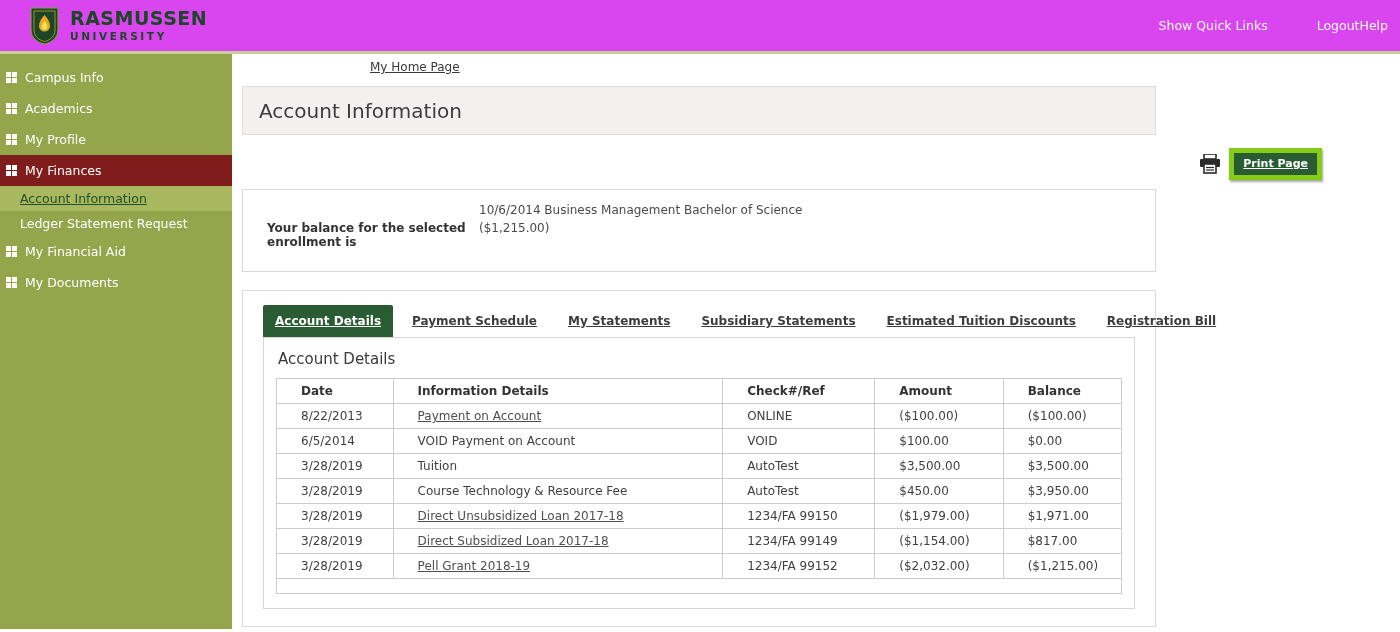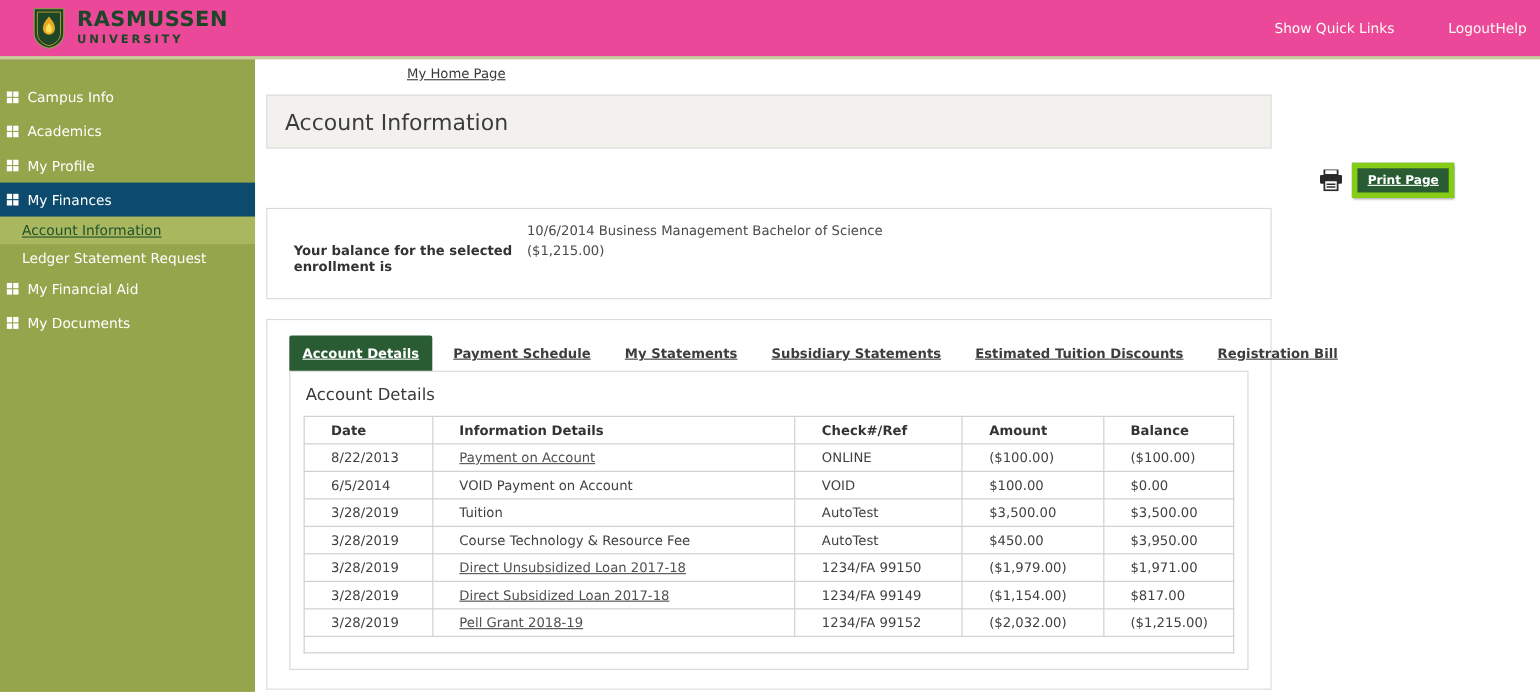--- a/index.html
+++ b/index.html
@@ -5,41 +5,41 @@
   * { box-sizing: border-box; }
   html, body { margin:0; padding:0; }
   body {
     width:1400px; height:632px; overflow:hidden;
     font-family:"DejaVu Sans","Liberation Sans",sans-serif;
     background:#ffffff;
   }
 
   
   .topbar {
-    height:54px; background:#ec4899; border-bottom:3px solid #c7cf98;
+    height:54px; background:#d946ef; border-bottom:3px solid #c7cf98;
     display:flex; align-items:center; justify-content:space-between;
   }
   .logo-wrap { display:flex; align-items:center; gap:11px; margin-left:30px; cursor:pointer; }
   .logo-name { font-size:19px; font-weight:600; letter-spacing:0.5px; color:#1c4627; line-height:1; }
   .logo-sub  { font-size:10.5px; font-weight:700; letter-spacing:2.6px; color:#1c4627; line-height:1; margin-top:3px; }
   .top-links { display:flex; align-items:center; color:#fbfbf2; font-size:12.5px; margin-right:12px; }
   .top-link { cursor:pointer; }
   .tl-quick { margin-right:49px; }
   .tl-logout { }
 
   
   .layout { display:flex; height:575px; }
 
   
-  .sidebar { width:232px; background:#95a54b; flex:0 0 232px; padding-top:19px; }
+  .sidebar { width:232px; background:#95a54b; flex:0 0 232px; padding-top:8px; }
   .nav-item {
     display:flex; align-items:center; gap:8px;
     padding:8px 8px 8px 6px; color:#fff; font-size:12.5px; cursor:pointer;
   }
-  .nav-item.active { background:#0c4a6e; }
+  .nav-item.active { background:#7f1d1d; }
   .grid-icon { width:11px; height:11px; flex:0 0 11px; display:block; }
   .nav-sub {
     padding:5px 8px 5px 20px; color:#fff; font-size:12.5px; cursor:pointer;
   }
   .nav-sub.active { background:#a9b75f; color:#1f522c; text-decoration:underline; }
 
   
   .main { flex:1; position:relative; background:#fff; padding-left:10px; }
   .home-link {
     display:inline-block; margin:6px 0 0 128px;

